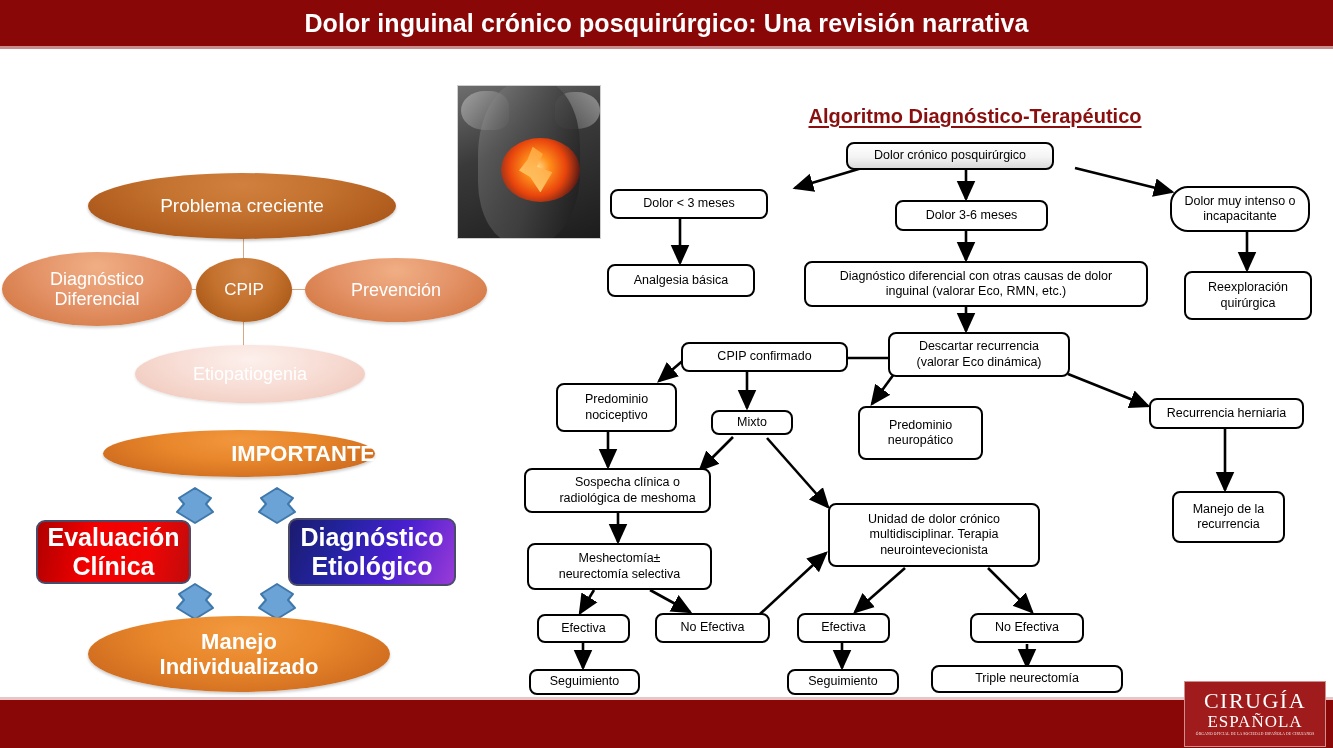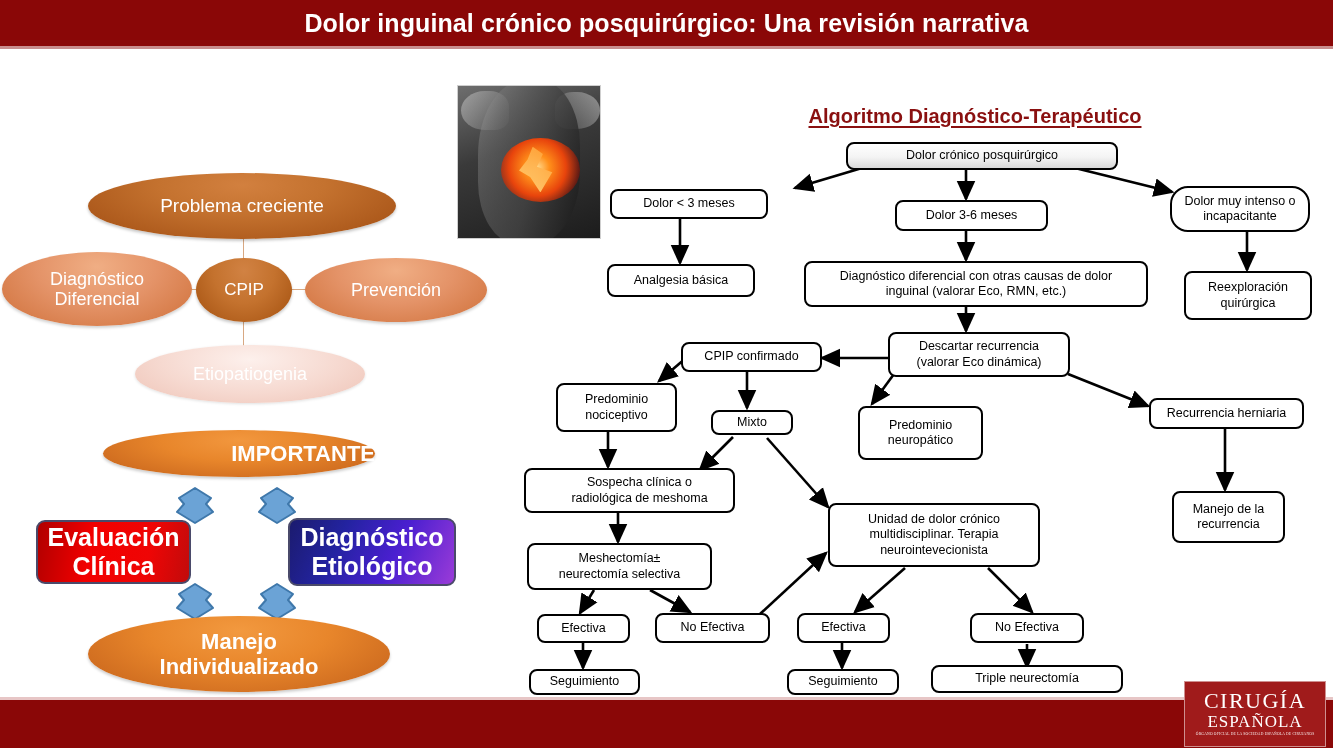--- a/index.html
+++ b/index.html
@@ -257,21 +257,21 @@
     <path d="M905,568 L855,612"></path>
 
     <path d="M988,568 L1032,612"></path>
 
     <path d="M842,643 L842,668"></path>
 
     <path d="M1027,644 L1027,667"></path>
   </g>
 </svg>
 
-<div class="fbox grad" style="left:846px;top:142px;width:272px;height:28px;">
+<div class="fbox grad" style="left:846px;top:142px;width:208px;height:28px;">
   <span>Dolor crónico posquirúrgico</span>
 </div>
 <div class="fbox" style="left:610px;top:189px;width:158px;height:30px;">
   <span>Dolor &lt; 3 meses</span>
 </div>
 <div class="fbox" style="left:607px;top:264px;width:148px;height:33px;">
   <span>Analgesia básica</span>
 </div>
 <div class="fbox" style="left:895px;top:200px;width:153px;height:31px;">
   <span>Dolor 3-6 meses</span>
@@ -293,21 +293,21 @@
     <span>Reexploración</span><br>
     <span>quirúrgica</span>
   </span>
 </div>
 <div class="fbox" style="left:888px;top:332px;width:182px;height:45px;">
   <span>
     <span>Descartar recurrencia</span><br>
     <span>(valorar Eco dinámica)</span>
   </span>
 </div>
-<div class="fbox" style="left:681px;top:342px;width:141px;height:30px;">
+<div class="fbox" style="left:681px;top:342px;width:167px;height:30px;">
   <span>CPIP confirmado</span>
 </div>
 <div class="fbox" style="left:556px;top:383px;width:121px;height:49px;">
   <span>
     <span>Predominio</span><br>
     <span>nociceptivo</span>
   </span>
 </div>
 <div class="fbox u" style="left:711px;top:410px;width:82px;height:25px;">
   <span>Mixto</span>
@@ -320,21 +320,21 @@
 </div>
 <div class="fbox" style="left:1149px;top:398px;width:155px;height:31px;">
   <span>Recurrencia herniaria</span>
 </div>
 <div class="fbox" style="left:1172px;top:491px;width:113px;height:52px;">
   <span>
     <span>Manejo de la</span><br>
     <span>recurrencia</span>
   </span>
 </div>
-<div class="fbox" style="left:524px;top:468px;width:211px;height:45px;padding-left:24px;">
+<div class="fbox" style="left:524px;top:468px;width:187px;height:45px;padding-left:24px;">
   <span>
     <span>Sospecha clínica o</span><br>
     <span>radiológica de meshoma</span>
   </span>
 </div>
 <div class="fbox" style="left:527px;top:543px;width:185px;height:47px;">
   <span>
     <span>Meshectomía±</span><br>
     <span>neurectomía selectiva</span>
   </span>

